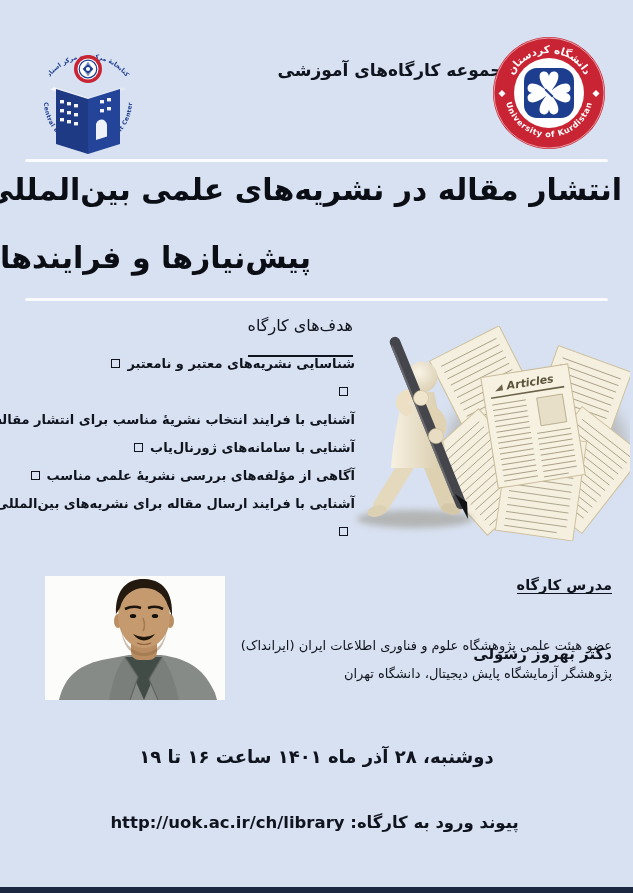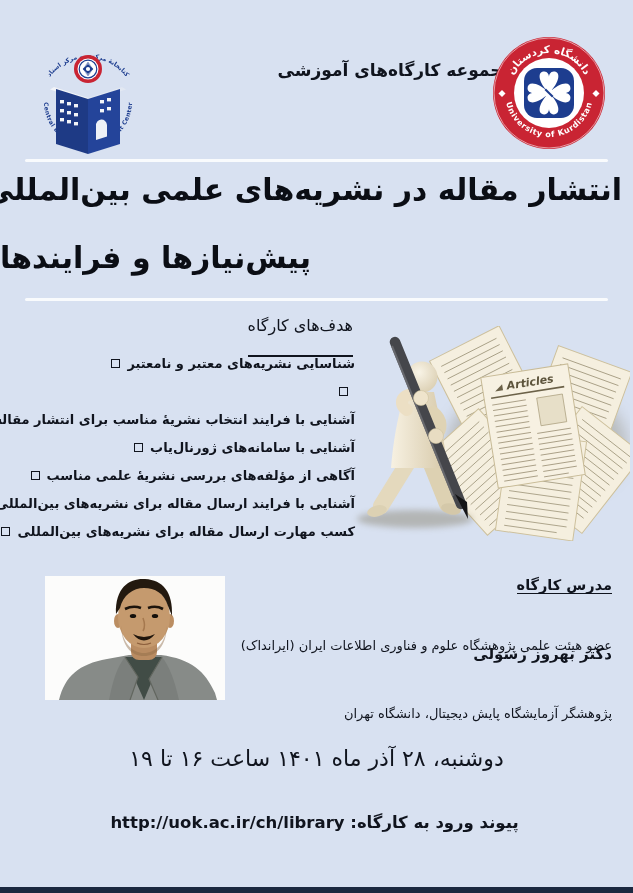--- a/index.html
+++ b/index.html
@@ -35,24 +35,24 @@
               margin-right:7px; margin-left:2px; }
   .illus { position:absolute; left:335px; top:326px; }
   
   .photo { position:absolute; left:45px; top:576px; width:180px; height:124px;
            background:#fcfcfb; }
   .inst { position:absolute; right:21px; direction:rtl; white-space:nowrap; }
   .inst-heading { top:577px; font-size:14.5px; font-weight:bold;
                   padding-bottom:0; border-bottom:1.5px solid #10141e; }
   .inst-name { top:608px; font-size:15px; font-weight:bold;margin-top:37px; }
   .inst-aff1 { top:638px; font-size:13px; }
-  .inst-aff2 { top:666px; font-size:13px;margin-top:40px; }
+  .inst-aff2 { top:666px; font-size:13px; }
   
   .schedule { position:absolute; top:746px; left:0; width:633px; text-align:center;
-              direction:rtl; font-size:22px; font-weight:normal; white-space:nowrap; }
+              direction:rtl; font-size:18px; font-weight:bold; white-space:nowrap; }
   .linkline { position:absolute; top:813px; left:0; width:629px; text-align:center;
               direction:rtl; font-size:16.5px; font-weight:600; white-space:nowrap; }
   .linkline .url { font-weight:bold; direction:ltr; unicode-bidi:embed; }
   .footer-bar { position:absolute; left:0; bottom:0; width:633px; height:6px;
                 background:#1b2840; }
 </style>
 </head>
 <body>
 
 <div class="poster">
@@ -155,21 +155,20 @@
         <span class="sq"></span>
       </div>
     <div class="goal">
         <span>آگاهی از مؤلفه‌های بررسی نشریۀ علمی مناسب</span>
         <span class="sq"></span>
       </div>
     <div class="goal">
         <span>آشنایی با فرایند ارسال مقاله برای نشریه‌های بین‌المللی</span>
       </div>
     <div class="goal">
-        <span>کسب مهارت ارسال مقاله برای نشریه‌های بین‌المللی</span>
         <span class="sq"></span>
       </div>
   </div>
 
   <svg class="illus" width="295" height="215" viewBox="0 0 295 215">
     <defs>
       <filter id="blur8" x="-40%" y="-40%" width="180%" height="180%">
           <feGaussianBlur stdDeviation="8"></feGaussianBlur>
         </filter>
       <filter id="blur3" x="-40%" y="-40%" width="180%" height="180%">

